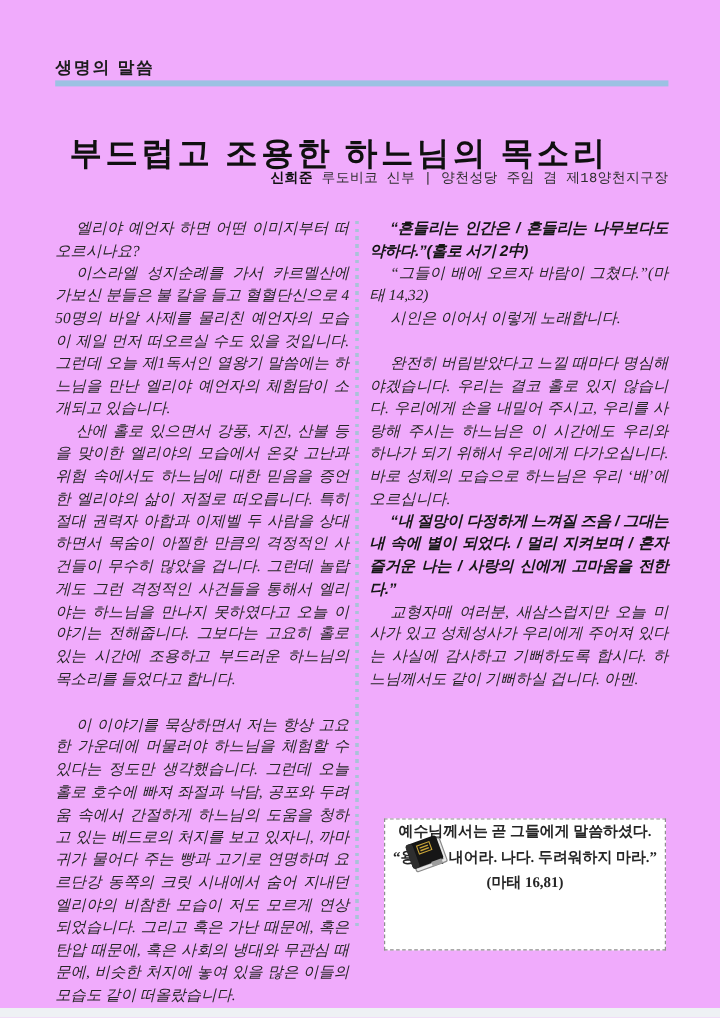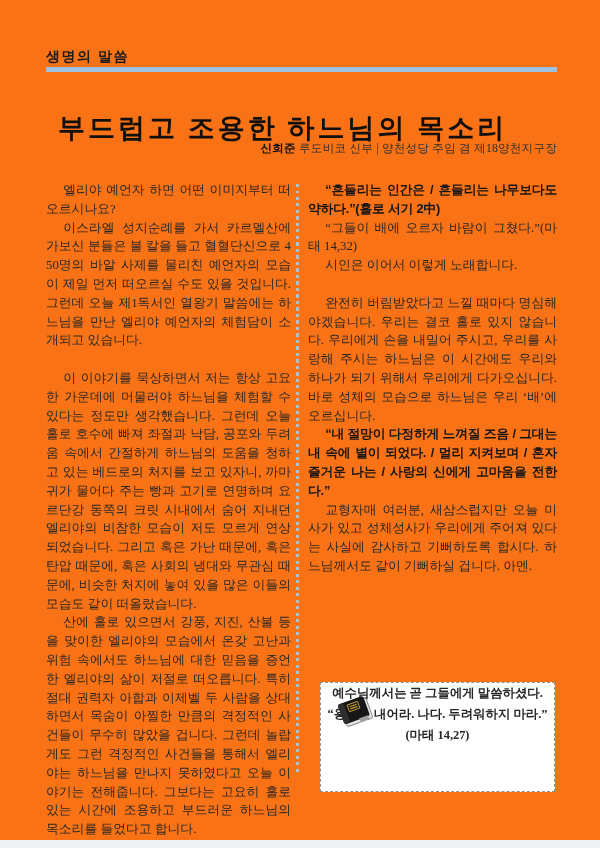--- a/index.html
+++ b/index.html
@@ -1,49 +1,49 @@
 <!DOCTYPE html>
 <html lang="ko"><head>
 <meta charset="utf-8">
 <style>
   html,body{margin:0;padding:0;}
   body{
     width:600px;height:848px;background:#ffffff;position:relative;overflow:hidden;
     font-family:"Liberation Serif","DejaVu Serif",serif;color:#262626;
     -webkit-font-smoothing:antialiased;
   }
-  .page{position:absolute;inset:0;background:#f97316;}
+  .page{position:absolute;inset:0;background:#f0abfc;}
   .kicker{
     position:absolute;left:46px;top:48px;
     font-family:"Liberation Sans","DejaVu Sans",sans-serif;
     font-weight:bold;font-size:14px;letter-spacing:1.5px;color:#1c1c1c;
   }
   .rule{position:absolute;left:46px;top:67px;width:511px;height:5px;}
   .title{
     position:absolute;left:58px;top:92px;width:500px;
     font-family:"Liberation Serif","DejaVu Serif",serif;
     font-weight:bold;font-size:27px;letter-spacing:3px;color:#101010;white-space:nowrap;
   }
   .byline{
     position:absolute;right:43px;top:141px;
-    font-family:Liberation Serif, serif;
+    font-family:Liberation Mono, monospace;
     font-size:11.5px;color:#2e2e2e;letter-spacing:.3px;white-space:nowrap;
   }
   .byline .name{font-weight:bold;color:#111;}
   .columns{position:absolute;left:46px;top:181px;width:511px;display:flex;}
   .col{width:245px;}
   .col.right{width:249px;margin-left:auto;}
   .divider{
     position:absolute;left:296px;top:184px;width:3px;height:589px;
     background-image:repeating-linear-gradient(to bottom,
       var(--dot,#a9c2d8) 0px,var(--dot,#a9c2d8) 3px,transparent 3px,transparent 6.5px);
   }
   p.para{
     margin:0;font-size:12.8px;line-height:18.8px;text-align:justify;
-    text-indent:1.35em;word-break:break-all;color:#262626;
+    text-indent:1.35em;word-break:break-all;color:#262626;font-style:italic;
   }
   p.para.spacer{margin-top:18.8px;}
   .seg-bold{
     font-family:"Liberation Sans","DejaVu Sans",sans-serif;
     font-weight:bold;color:#151515;letter-spacing:-0.2px;
   }
   .verse-box{
     position:absolute;left:320px;top:682px;width:235px;height:110px;
     border:1.5px dashed #8f8f8f;background:#fff;box-sizing:border-box;
   }
@@ -71,22 +71,22 @@
   <h1 class="title">부드럽고 조용한 하느님의 목소리</h1>
 
   <div class="byline">
     <span class="name">신희준</span><span> 루도비코 신부 | 양천성당 주임 겸 제18양천지구장</span>
   </div>
 
   <div class="columns">
     <div class="col left" id="col-left">
         <p class="para"><span>엘리야 예언자 하면 어떤 이미지부터 떠오르시나요?</span></p>
         <p class="para"><span>이스라엘 성지순례를 가서 카르멜산에 가보신 분들은 불 칼을 들고 혈혈단신으로 450명의 바알 사제를 물리친 예언자의 모습이 제일 먼저 떠오르실 수도 있을 것입니다. 그런데 오늘 제1독서인 열왕기 말씀에는 하느님을 만난 엘리야 예언자의 체험담이 소개되고 있습니다.</span></p>
+        <p class="para"><span>산에 홀로 있으면서 강풍, 지진, 산불 등을 맞이한 엘리야의 모습에서 온갖 고난과 위험 속에서도 하느님에 대한 믿음을 증언한 엘리야의 삶이 저절로 떠오릅니다. 특히 절대 권력자 아합과 이제벨 두 사람을 상대하면서 목숨이 아찔한 만큼의 격정적인 사건들이 무수히 많았을 겁니다. 그런데 놀랍게도 그런 격정적인 사건들을 통해서 엘리야는 하느님을 만나지 못하였다고 오늘 이야기는 전해줍니다. 그보다는 고요히 홀로 있는 시간에 조용하고 부드러운 하느님의 목소리를 들었다고 합니다.</span></p>
         <p class="para spacer"><span>이 이야기를 묵상하면서 저는 항상 고요한 가운데에 머물러야 하느님을 체험할 수 있다는 정도만 생각했습니다. 그런데 오늘 홀로 호수에 빠져 좌절과 낙담, 공포와 두려움 속에서 간절하게 하느님의 도움을 청하고 있는 베드로의 처지를 보고 있자니, 까마귀가 물어다 주는 빵과 고기로 연명하며 요르단강 동쪽의 크릿 시내에서 숨어 지내던 엘리야의 비참한 모습이 저도 모르게 연상되었습니다. 그리고 혹은 가난 때문에, 혹은 탄압 때문에, 혹은 사회의 냉대와 무관심 때문에, 비슷한 처지에 놓여 있을 많은 이들의 모습도 같이 떠올랐습니다.</span></p>
-        <p class="para"><span>산에 홀로 있으면서 강풍, 지진, 산불 등을 맞이한 엘리야의 모습에서 온갖 고난과 위험 속에서도 하느님에 대한 믿음을 증언한 엘리야의 삶이 저절로 떠오릅니다. 특히 절대 권력자 아합과 이제벨 두 사람을 상대하면서 목숨이 아찔한 만큼의 격정적인 사건들이 무수히 많았을 겁니다. 그런데 놀랍게도 그런 격정적인 사건들을 통해서 엘리야는 하느님을 만나지 못하였다고 오늘 이야기는 전해줍니다. 그보다는 고요히 홀로 있는 시간에 조용하고 부드러운 하느님의 목소리를 들었다고 합니다.</span></p>
       </div>
     <div class="col right" id="col-right">
         <p class="para"><span class="seg-bold">“흔들리는 인간은 / 흔들리는 나무보다도 약하다.”</span><span class="seg-bold">(홀로 서기 2中)</span></p>
         <p class="para"><span>“그들이 배에 오르자 바람이 그쳤다.”</span><span>(마태 14,32)</span></p>
         <p class="para"><span>시인은 이어서 이렇게 노래합니다.</span></p>
         <p class="para spacer"><span>완전히 버림받았다고 느낄 때마다 명심해야겠습니다. 우리는 결코 홀로 있지 않습니다. 우리에게 손을 내밀어 주시고, 우리를 사랑해 주시는 하느님은 이 시간에도 우리와 하나가 되기 위해서 우리에게 다가오십니다. 바로 성체의 모습으로 하느님은 우리 ‘배’에 오르십니다.</span></p>
         <p class="para"><span class="seg-bold">“내 절망이 다정하게 느껴질 즈음 / 그대는 내 속에 별이 되었다. / 멀리 지켜보며 / 혼자 즐거운 나는 / 사랑의 신에게 고마움을 전한다.”</span></p>
         <p class="para"><span>교형자매 여러분, 새삼스럽지만 오늘 미사가 있고 성체성사가 우리에게 주어져 있다는 사실에 감사하고 기뻐하도록 합시다. 하느님께서도 같이 기뻐하실 겁니다. 아멘.</span></p>
       </div>
   </div>
@@ -105,18 +105,18 @@
           <rect x="17" y="13.5" width="11" height="7" fill="none" stroke="#c9a437" stroke-width="0.9"></rect>
           <rect x="18.8" y="15.3" width="7.4" height="1.2" fill="#c9a437"></rect>
           <rect x="18.8" y="17.6" width="7.4" height="1.2" fill="#c9a437"></rect>
           <rect x="24" y="30" width="9" height="4" fill="#9e9e9e"></rect>
         </g>
       </svg>
     </span>
     <div class="verse-lines" id="verse-lines">
         <p class="verse-line">예수님께서는 곧 그들에게 말씀하셨다.</p>
         <p class="verse-line">“용기를 내어라. 나다. 두려워하지 마라.”</p>
-        <p class="verse-line">(마태 14,27)</p>
+        <p class="verse-line">(마태 16,81)</p>
       </div>
   </div>
 
   <div class="bottom-strip"></div>
 </div>
 
 </body></html>

